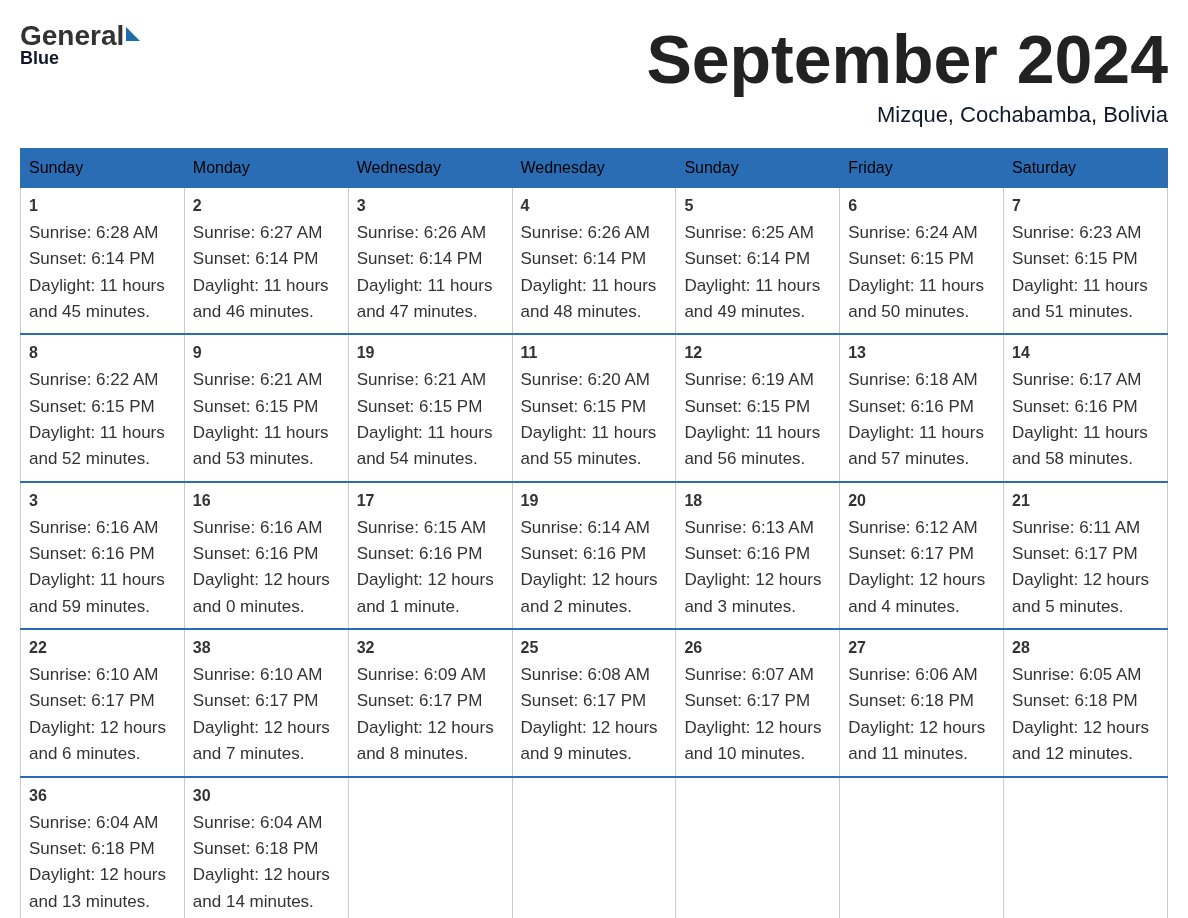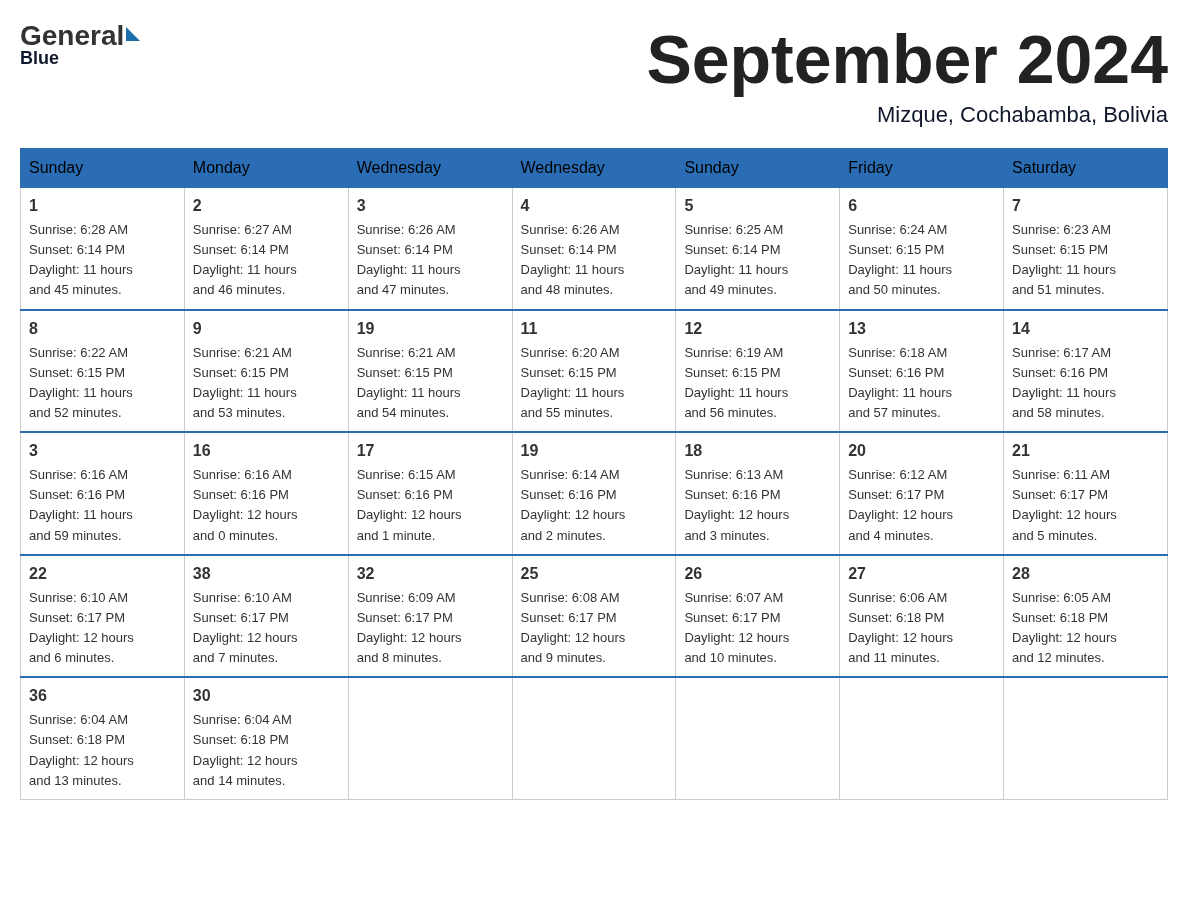--- a/index.html
+++ b/index.html
@@ -81,21 +81,21 @@
       color: #333;
       line-height: 1.5;
     }
     .day-number {
       font-size: 16px;
       font-weight: bold;
       display: block;
       margin-bottom: 2px;
     }
     .day-info {
-      font-size: 13px;
+      font-size: 17px;
       line-height: 1.55;
     }
     .row-divider td {
       border-top: 2px solid #2a6db5;
     }
     .empty-cell {
       background: #fff;
     }
   </style>
 </head>

